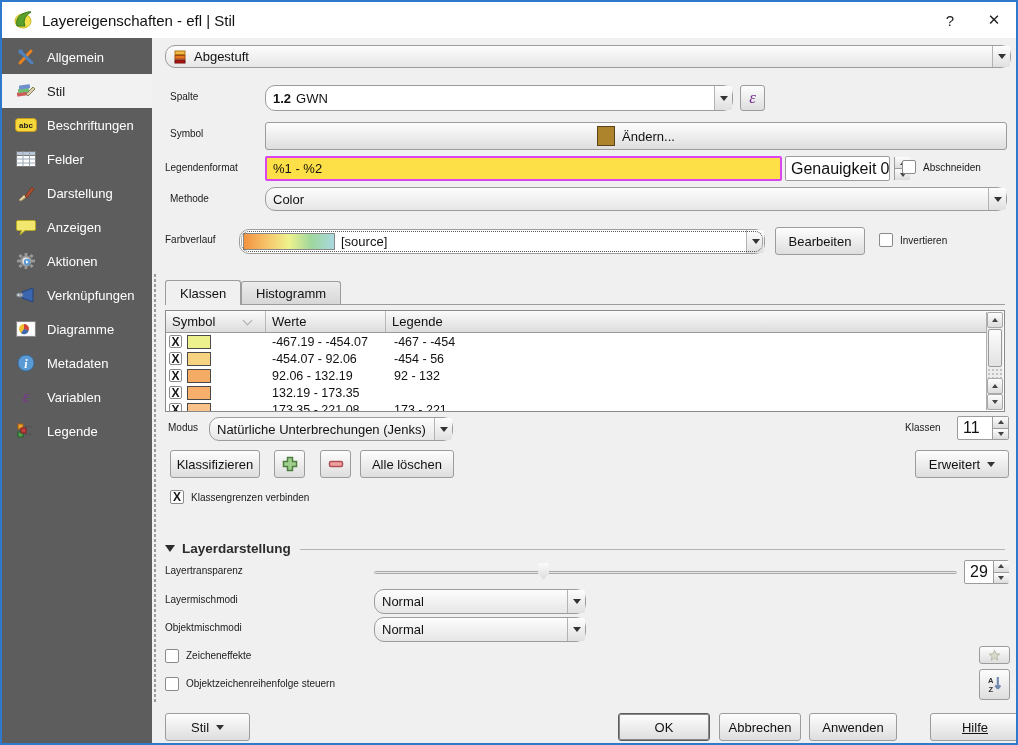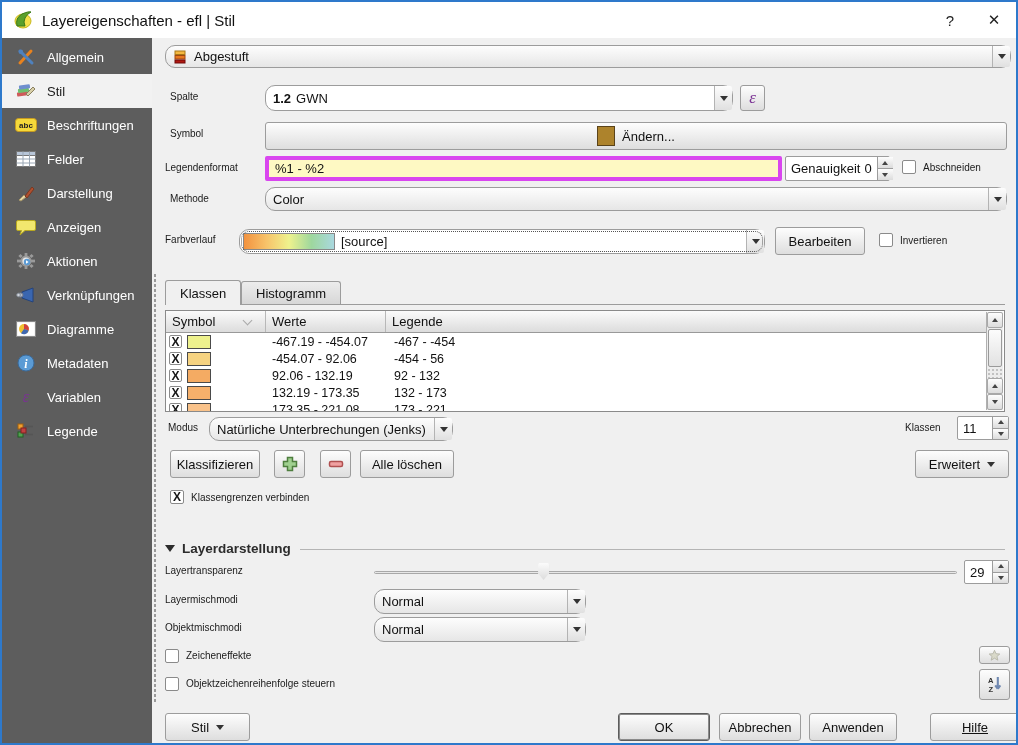--- a/index.html
+++ b/index.html
@@ -23,23 +23,23 @@
   .flabel{position:absolute;font-size:10px;color:#1a1a1a;white-space:nowrap;}
   .btn{position:absolute;border:1px solid #9c9c9c;border-radius:3px;background:linear-gradient(#fdfdfd,#dedede);font-size:13px;color:#111;display:flex;align-items:center;justify-content:center;gap:7px;cursor:default;}
   .btn.default{border-color:#5c5c5c;box-shadow:inset 0 0 0 1px #8a8a8a;}
   .combo{position:absolute;border:1px solid #9c9c9c;border-radius:10px;background:linear-gradient(#fdfdfd,#e6e6e6);display:flex;align-items:stretch;cursor:default;}
   .combo.white{background:#fff;text-align:center;}
   .combo-text{flex:1;display:flex;align-items:center;padding:0 7px;font-size:13px;color:#111;white-space:nowrap;overflow:hidden;}
   .combo-arrow{width:18px;flex:none;border-left:1px solid #b3b3b3;display:flex;align-items:center;justify-content:center;background:linear-gradient(#fdfdfd,#e0e0e0);border-radius:0 2px 2px 0;}
   .tri-down{width:0;height:0;border-left:4px solid transparent;border-right:4px solid transparent;border-top:5px solid #333;}
   .tri-up-s{width:0;height:0;border-left:3px solid transparent;border-right:3px solid transparent;border-bottom:4px solid #444;}
   .tri-down-s{width:0;height:0;border-left:3px solid transparent;border-right:3px solid transparent;border-top:4px solid #444;}
-  .input{position:absolute;border:4px solid #d946ef;border-radius:2px;background:#fef9c3;font-size:13px;color:#111;padding:0 6px;display:flex;align-items:center;}
+  .input{position:absolute;border:2px solid #d946ef;border-radius:2px;background:#fde047;font-size:13px;color:#111;padding:0 6px;display:flex;align-items:center;}
   .spin{position:absolute;border:1px solid #9c9c9c;border-radius:2px;background:#fff;display:flex;align-items:stretch;}
-  .spin-val{flex:1;display:flex;align-items:center;padding:0 5px;font-size:13px;color:#111;white-space:nowrap;gap:4px;}
+  .spin-val{flex:1;display:flex;align-items:center;padding:0 5px;font-size:16px;color:#111;white-space:nowrap;gap:4px;}
   .spin-btns{width:16px;flex:none;border-left:1px solid #9c9c9c;display:flex;flex-direction:column;}
   .spin-btn{flex:1;display:flex;align-items:center;justify-content:center;background:linear-gradient(#fdfdfd,#dcdcdc);}
   .spin-btn:first-child{border-bottom:1px solid #9c9c9c;}
   .cb{position:absolute;width:14px;height:14px;border:1px solid #8a8a8a;border-radius:2px;background:#fff;display:flex;align-items:center;justify-content:center;font-weight:900;font-size:12px;line-height:1;color:#161616;cursor:default;}
   .cb-inline{position:static;width:13px;height:13px;flex:none;}
   
   .tab{position:absolute;border:1px solid #9c9c9c;border-bottom:none;border-radius:3px 3px 0 0;display:flex;align-items:center;padding:0 14px;font-size:13px;color:#111;background:linear-gradient(#ececec,#d6d6d6);cursor:default;}
   .tab.active{background:#f0f0f0;z-index:3;}
   .tabline{position:absolute;border-top:1px solid #9c9c9c;}
   .ctable{position:absolute;border:1px solid #8a8a8a;background:#fff;display:flex;flex-direction:column;overflow:hidden;}
@@ -346,21 +346,20 @@
               </div>
               <div class="tc c2">92.06 - 132.19</div>
               <div class="tc c3">92 - 132</div>
             </div>
             <div class="trow">
               <div class="tc c1">
                 <span class="cb cb-inline">X</span>
                 <span class="swatch" style="background:#f6b06b"></span>
               </div>
               <div class="tc c2">132.19 - 173.35</div>
-              <div class="tc c3">132 - 173</div>
             </div>
             <div class="trow">
               <div class="tc c1">
                 <span class="cb cb-inline">X</span>
                 <span class="swatch" style="background:#f9c28a"></span>
               </div>
               <div class="tc c2">173.35 - 221.08</div>
               <div class="tc c3">173 - 221</div>
             </div>
           </div>

